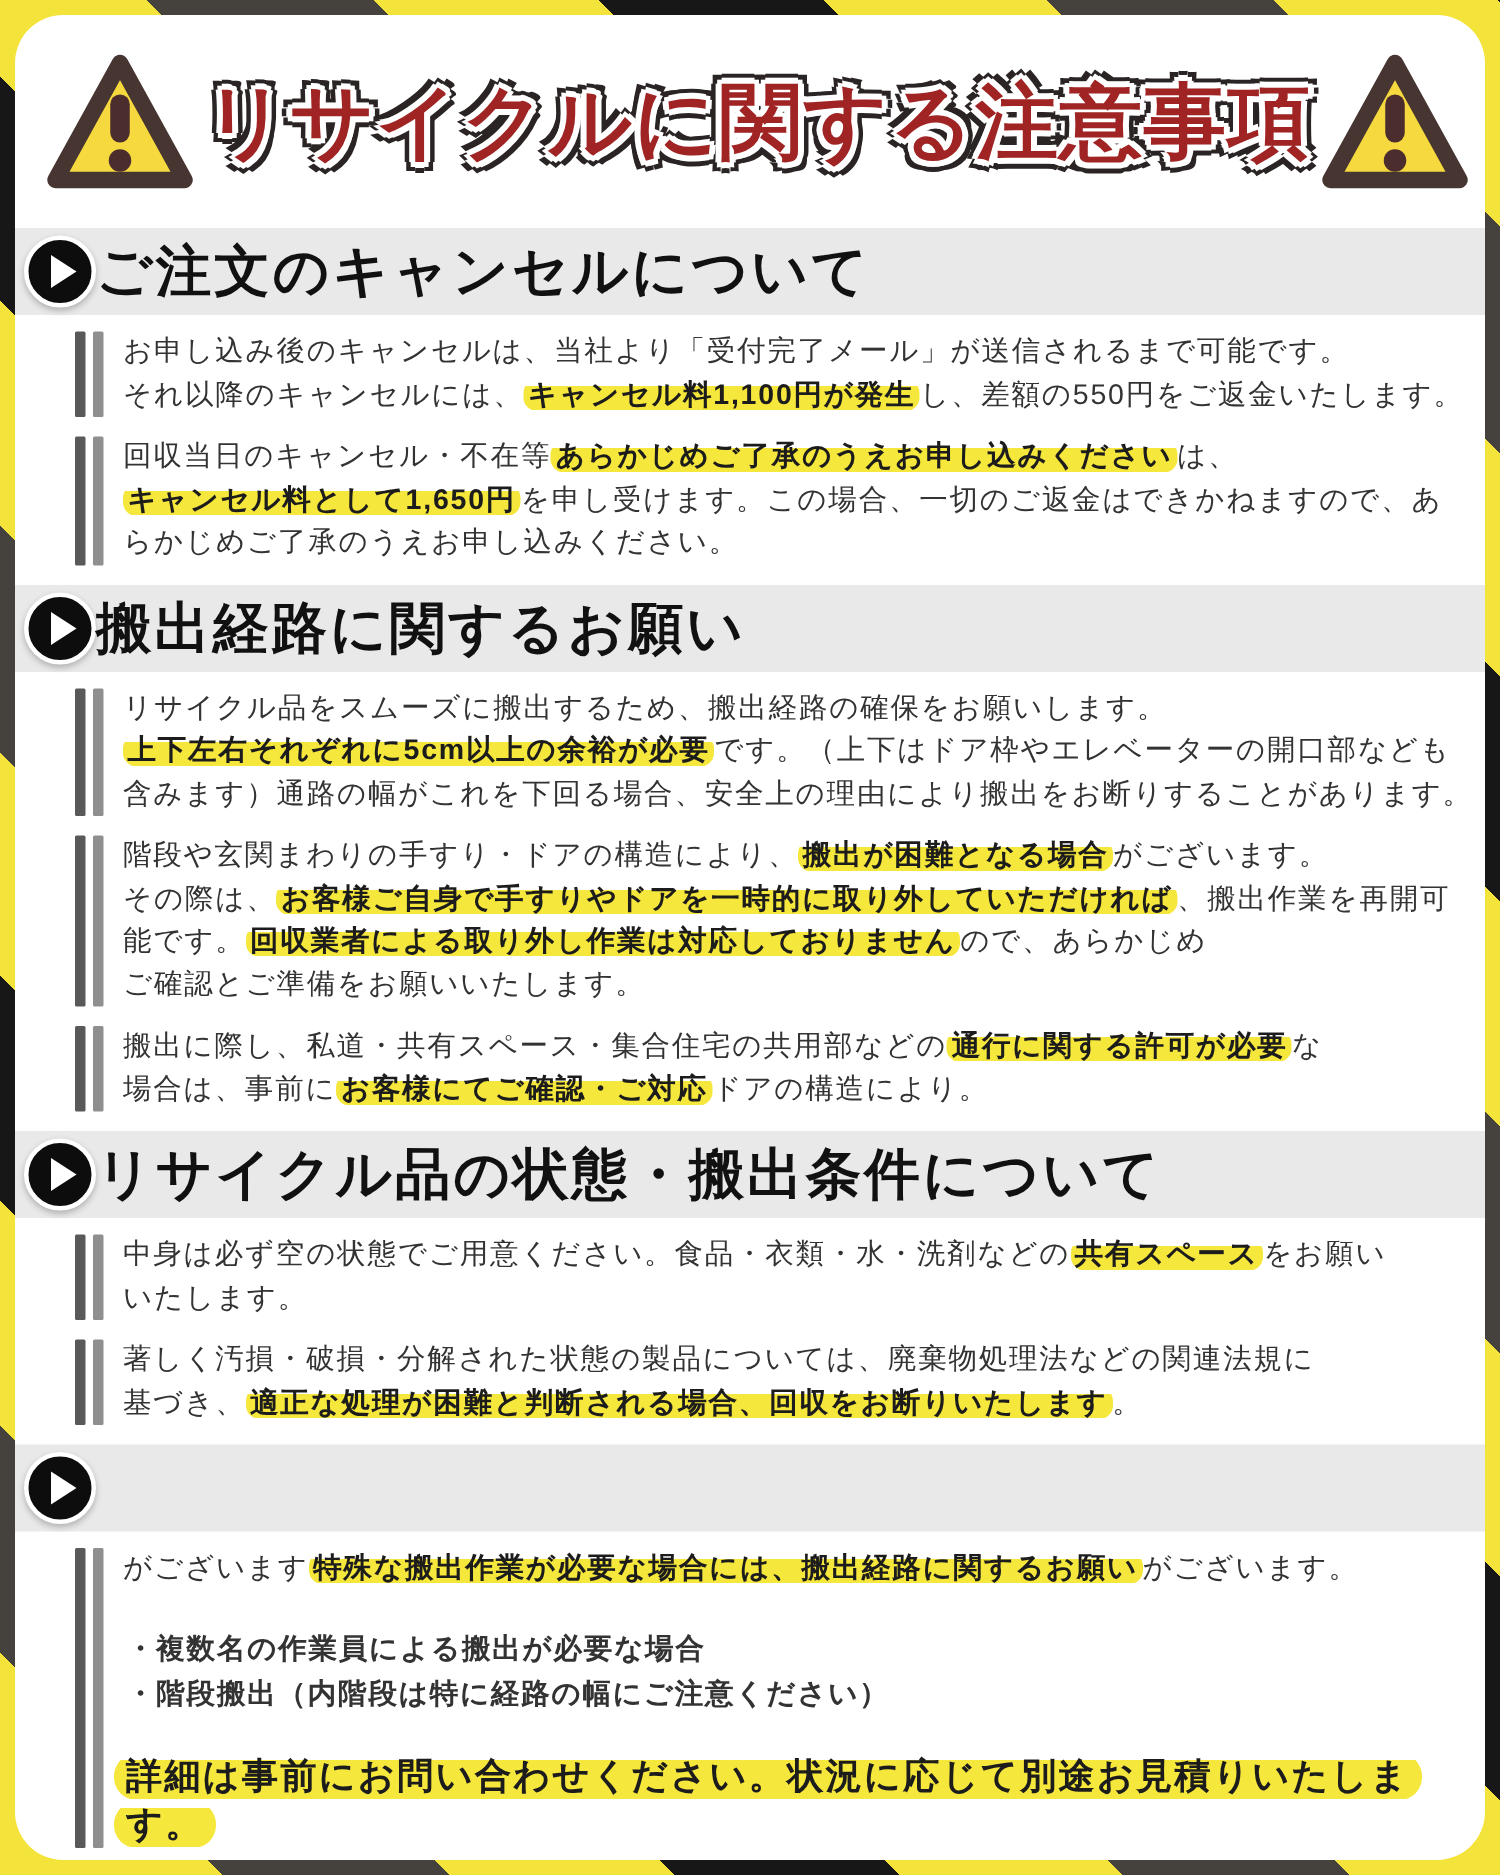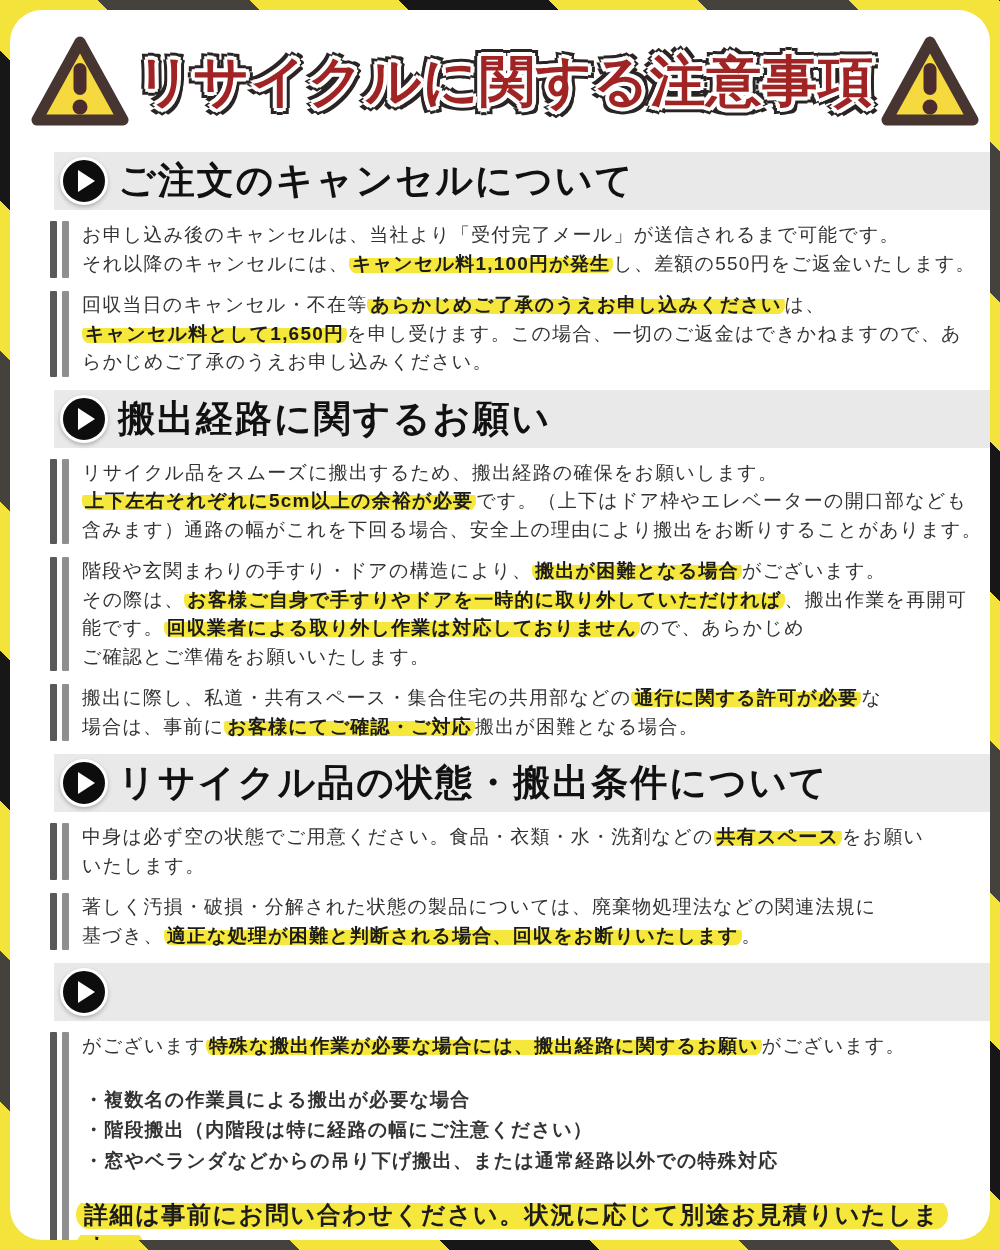--- a/index.html
+++ b/index.html
@@ -26,22 +26,22 @@
     font-size:55px;font-weight:900;letter-spacing:1px;color:#a12424;
     text-shadow:
       -3px -3px 0 #fff,3px -3px 0 #fff,-3px 3px 0 #fff,3px 3px 0 #fff,
       -4px 0 0 #fff,4px 0 0 #fff,0 -4px 0 #fff,0 4px 0 #fff,
       -6px -6px 0 #2a2524,6px -6px 0 #2a2524,-6px 6px 0 #2a2524,6px 6px 0 #2a2524,
       -7px 0 0 #2a2524,7px 0 0 #2a2524,0 -7px 0 #2a2524,0 7px 0 #2a2524;
     white-space:nowrap;
   }
   
   .section-bar{
-    background:#e9e9e9;display:flex;align-items:center;gap:10px;
-    height:54px;padding:2px 10px 2px 6px;margin-top:10px;flex:0 0 auto;margin-left:44px;
+    background:#e9e9e9;display:flex;align-items:center;
+    height:54px;padding:2px 10px 2px 6px;margin-top:10px;flex:0 0 auto;
   }
   .play{
     width:42px;height:42px;border-radius:50%;background:#0d0d0d;
     border:3px solid #fff;box-shadow:0 2px 4px rgba(0,0,0,.25);
     display:flex;align-items:center;justify-content:center;flex:0 0 auto;
   }
   .play::after{
     content:"";display:block;margin-left:5px;
     border-left:17px solid #fff;border-top:11px solid transparent;border-bottom:11px solid transparent;
   }
@@ -142,21 +142,21 @@
 ご確認とご準備をお願いいたします。</span></p>
         </div>
       </div>
       <div class="block">
         <span class="marker">
           <i class="b1"></i>
           <i class="b2"></i>
         </span>
         <div class="content">
           <p class="ptext"><span>搬出に際し、私道・共有スペース・集合住宅の共用部などの</span><span class="hl">通行に関する許可が必要</span><span>な
-場合は、事前に</span><span class="hl">お客様にてご確認・ご対応</span><span>搬出が困難となる場合。</span></p>
+場合は、事前に</span><span class="hl">お客様にてご確認・ご対応</span><span>ドアの構造により。</span></p>
         </div>
       </div>
       <div class="section-bar">
         <span class="play"></span>
         <h2>リサイクル品の状態・搬出条件について</h2>
       </div>
       <div class="block">
         <span class="marker">
           <i class="b1"></i>
           <i class="b2"></i>
@@ -182,20 +182,19 @@
       <div class="block">
         <span class="marker">
           <i class="b1"></i>
           <i class="b2"></i>
         </span>
         <div class="content">
           <p class="ptext"><span>がございます</span><span class="hl">特殊な搬出作業が必要な場合には、搬出経路に関するお願い</span><span>がございます。</span></p>
           <div class="bullets">
             <div class="bullet">・複数名の作業員による搬出が必要な場合</div>
             <div class="bullet">・階段搬出（内階段は特に経路の幅にご注意ください）</div>
-            <div class="bullet">・窓やベランダなどからの吊り下げ搬出、または通常経路以外での特殊対応</div>
           </div>
           <p class="big"><span class="hl">詳細は事前にお問い合わせください。状況に応じて別途お見積りいたします。</span></p>
         </div>
       </div>
     </main>
 
 </div>
 
 </body></html>

